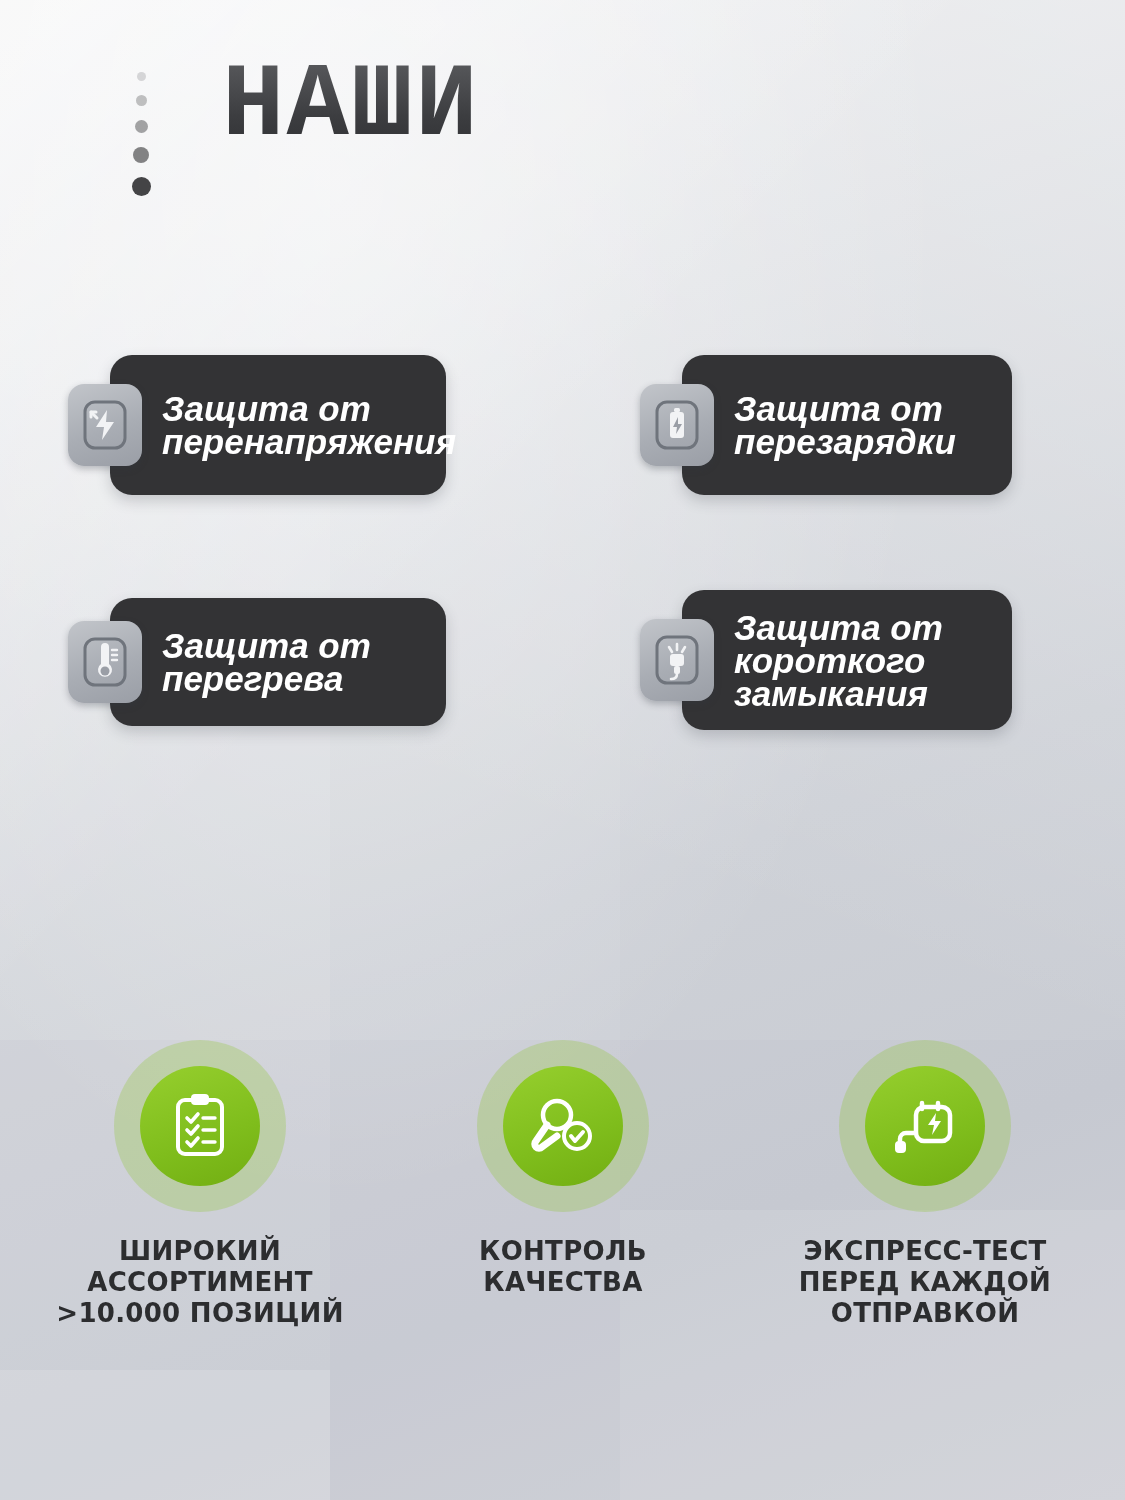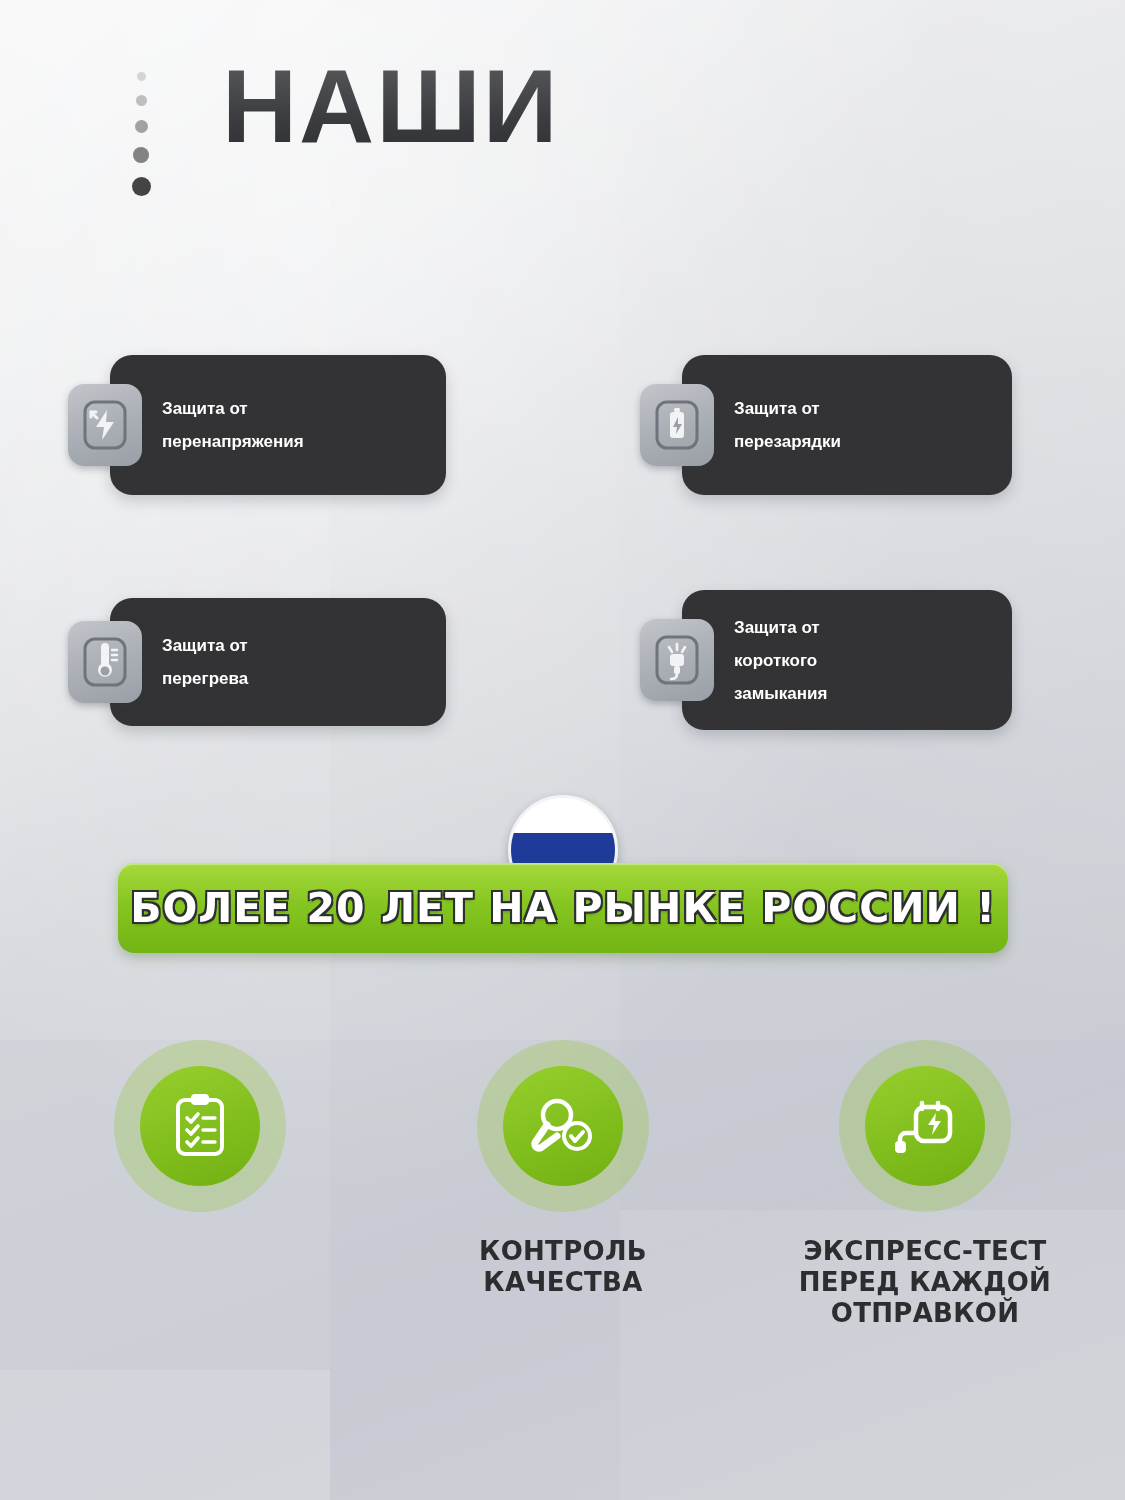--- a/index.html
+++ b/index.html
@@ -73,21 +73,21 @@
     top: 12px;
     font-size: 104px;
     line-height: 104px;
     font-weight: 800;
     letter-spacing: 2px;
     color: #4a4a4d;
     background: linear-gradient(180deg, #5b5c5f 0%, #3c3d40 60%, #2f3033 100%);
     -webkit-background-clip: text;
     background-clip: text;
     -webkit-text-fill-color: transparent;
-    font-family: Liberation Sans, sans-serif;
+    font-family: Liberation Mono, monospace;
   }
   .title-sub {
     position: absolute;
     left: 228px;
     top: 128px;
     font-size: 78px;
     line-height: 82px;
     font-weight: 800;
     letter-spacing: 1px;
     color: #b7bac0;
@@ -125,25 +125,26 @@
     align-items: center;
     justify-content: center;
   }
   .card .icon-box svg { display: block; }
   .card .card-text {
     position: absolute;
     left: 52px;
     top: 50%;
     transform: translateY(-50%);
     color: #ffffff;
-    font-size: 17px;
+    font-size: 35px;
     line-height: 33px;
     font-weight: 700;
     white-space: pre-line;
     font-family: "Liberation Sans", sans-serif;
+    font-style: italic;
   }
   .card.c1 { left: 110px; top: 0;    width: 336px; height: 140px; }
   .card.c2 { left: 682px; top: 0;    width: 330px; height: 140px; }
   .card.c3 { left: 110px; top: 243px;width: 336px; height: 128px; }
   .card.c4 { left: 682px; top: 235px;width: 330px; height: 140px; }
 
   
   .banner-wrap {
     position: absolute;
     left: 0;
@@ -316,46 +317,39 @@
           <path d="M22 39 q0 5 -6 5" stroke="#f2f3f5" stroke-width="2.6" fill="none" stroke-linecap="round"></path>
         </svg>
       </div>
       <div class="card-text">Защита от
 короткого
 замыкания</div>
     </div>
 
   </div>
 
-  <div class="banner-wrap">
-    <div class="flag">
-      <div class="s s1"></div>
-      <div class="s s2"></div>
-      <div class="s s3"></div>
-    </div>
-    <div class="banner">
-      <span class="banner-text">БОЛЕЕ 20 ЛЕТ НА РЫНКЕ РОССИИ !</span>
-    </div>
-  </div>
 
   <div class="benefits">
 
     <div class="benefit b1">
       <div class="bubble">
         <div class="inner">
           <svg width="62" height="68" viewBox="0 0 62 68" fill="none">
             <rect x="9" y="8" width="44" height="54" rx="7" stroke="#ffffff" stroke-width="4" fill="none"></rect>
             <rect x="22" y="2" width="18" height="11" rx="4" fill="#ffffff"></rect>
             <path d="M18 26 l4 4 l7 -8" stroke="#ffffff" stroke-width="3.6" fill="none" stroke-linecap="round" stroke-linejoin="round"></path>
             <path d="M18 38 l4 4 l7 -8" stroke="#ffffff" stroke-width="3.6" fill="none" stroke-linecap="round" stroke-linejoin="round"></path>
             <path d="M18 50 l4 4 l7 -8" stroke="#ffffff" stroke-width="3.6" fill="none" stroke-linecap="round" stroke-linejoin="round"></path>
             <path d="M34 26 h12 M34 38 h12 M34 50 h12" stroke="#ffffff" stroke-width="3.4" stroke-linecap="round"></path>
           </svg>
         </div>
       </div>
+      <div class="caption">ШИРОКИЙ
+АССОРТИМЕНТ
+&gt;10.000 ПОЗИЦИЙ</div>
     </div>
 
     <div class="benefit b3">
       <div class="bubble">
         <div class="inner">
           <svg width="66" height="66" viewBox="0 0 66 66" fill="none">
             <rect x="24" y="14" width="34" height="34" rx="8" stroke="#ffffff" stroke-width="4.5" fill="none"></rect>
             <path d="M44 20 l-8 12 h6 l-2 10 l9 -14 h-6 Z" fill="#ffffff"></path>
             <path d="M30 10 v6 M46 10 v6" stroke="#ffffff" stroke-width="4.5" stroke-linecap="round"></path>
             <path d="M24 40 H14 a6 6 0 0 0 -6 6 v4" stroke="#ffffff" stroke-width="4.5" fill="none" stroke-linecap="round"></path>

